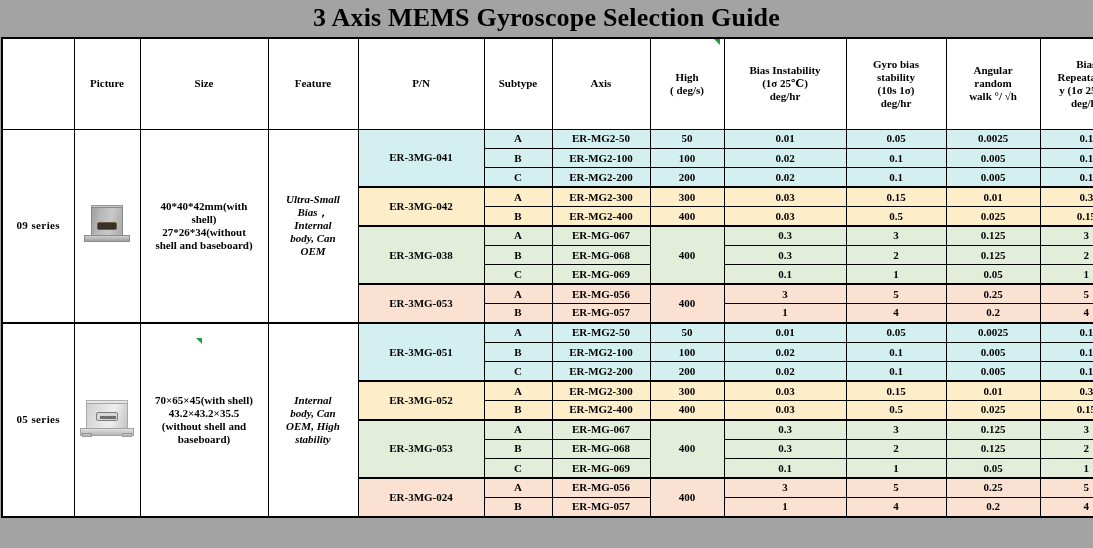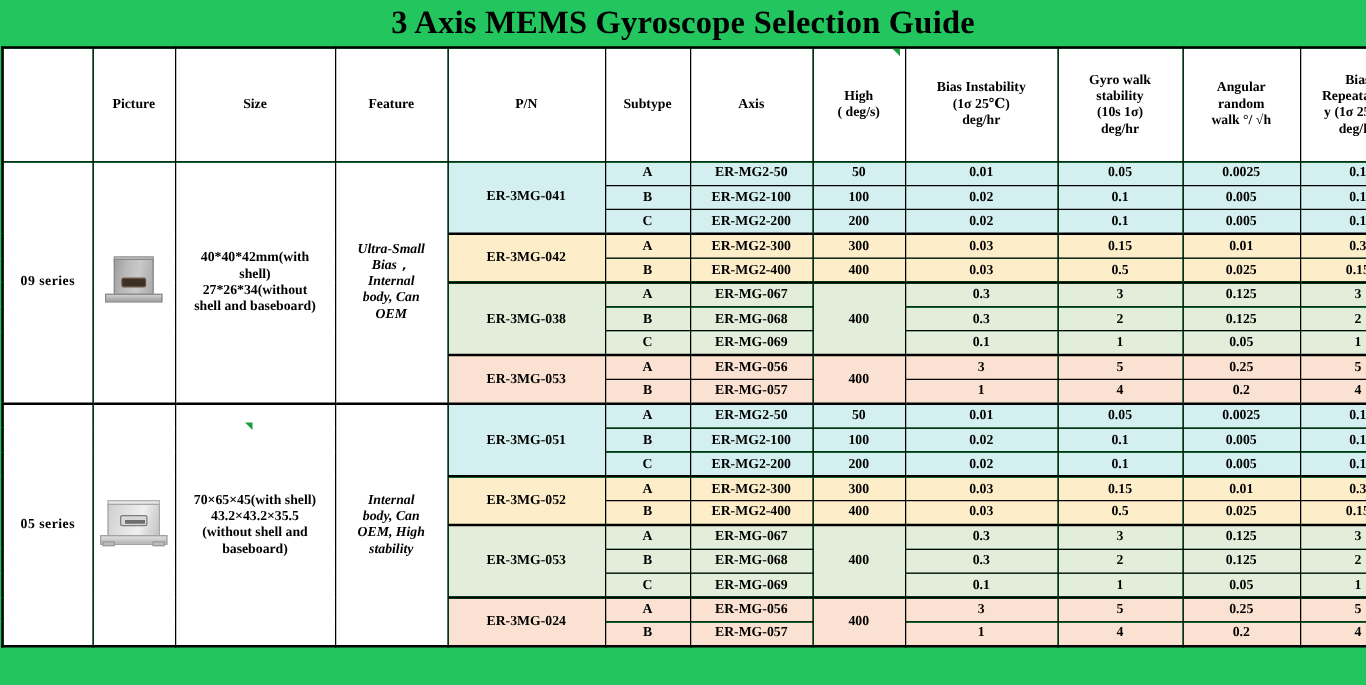--- a/index.html
+++ b/index.html
@@ -12,21 +12,21 @@
     height: 548px;
     font-family: "Liberation Serif", "DejaVu Serif", serif;
     color: #000000;
     overflow: hidden;
   }
 
   #page {
     position: relative;
     width: 1093px;
     height: 548px;
-    background: #22c55e;
+    background: #a3a3a3;
     box-sizing: border-box;
   }
 
   
   .title-bar {
     height: 37px;
     display: flex;
     align-items: center;
     justify-content: center;
     padding-bottom: 2px;
@@ -262,21 +262,21 @@
         <th>
           <span class="hdr-l">High</span>
           <span class="hdr-l">( deg/s)</span>
         </th>
         <th>
           <span class="hdr-l">Bias Instability</span>
           <span class="hdr-l">(1σ 25℃)</span>
           <span class="hdr-l">deg/hr</span>
         </th>
         <th>
-          <span class="hdr-l">Gyro walk</span>
+          <span class="hdr-l">Gyro bias</span>
           <span class="hdr-l">stability</span>
           <span class="hdr-l">(10s 1σ)</span>
           <span class="hdr-l">deg/hr</span>
         </th>
         <th>
           <span class="hdr-l">Angular</span>
           <span class="hdr-l">random</span>
           <span class="hdr-l">walk  °/ √h</span>
         </th>
         <th>

